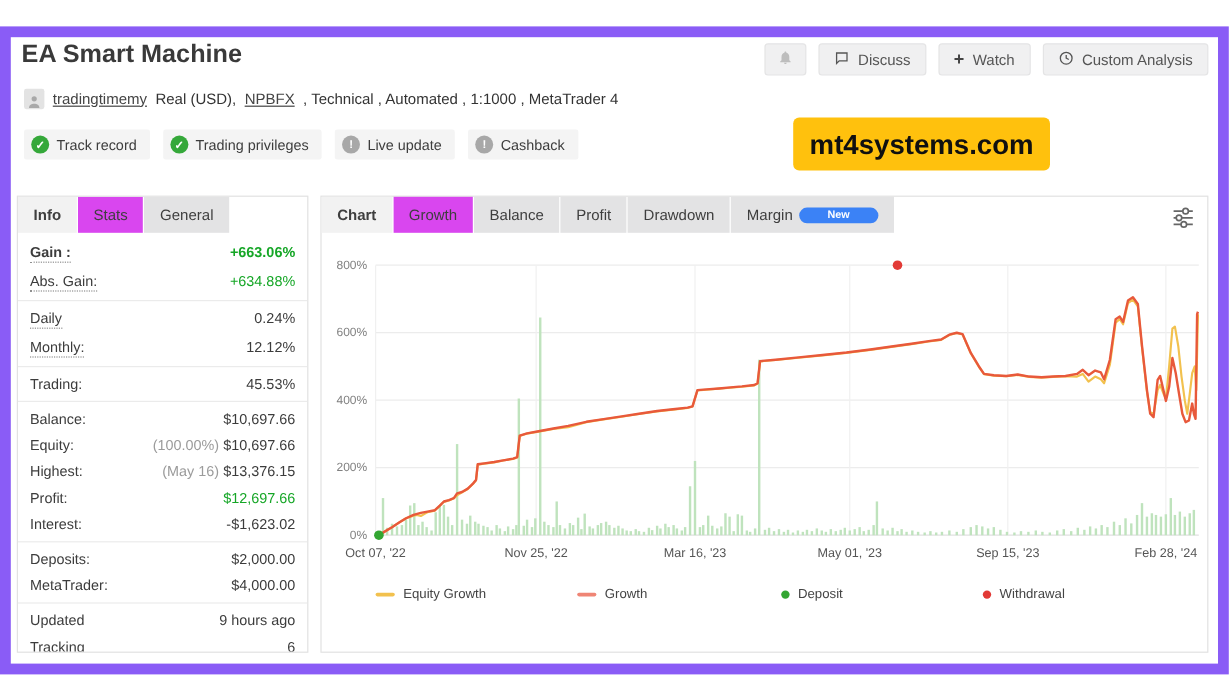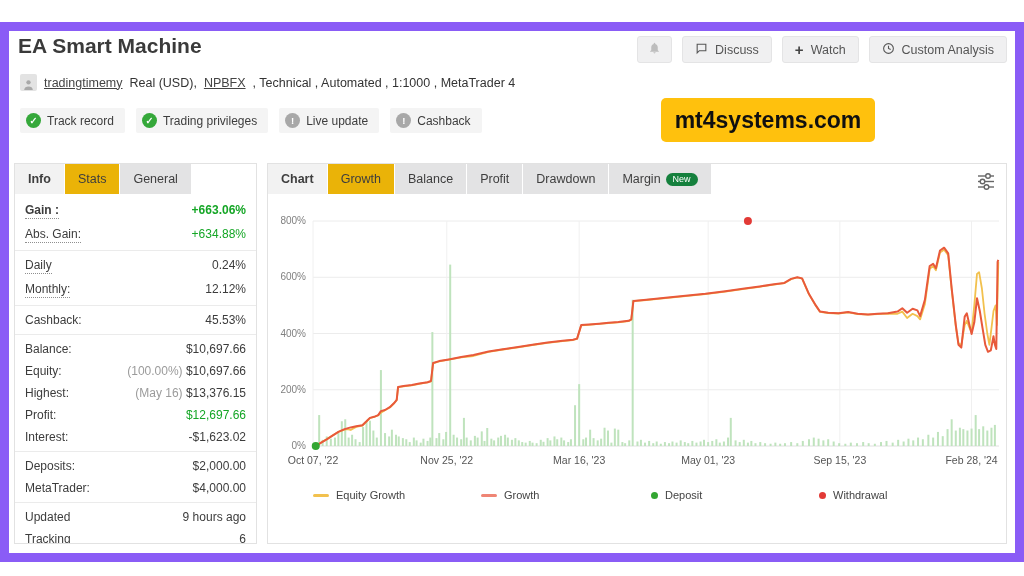--- a/index.html
+++ b/index.html
@@ -36,23 +36,23 @@
 
   
   .stats-panel{position:absolute;left:5px;top:132px;width:243px;height:381px;
     border:1px solid #e2e2e2;background:#fff;box-sizing:border-box;overflow:hidden;}
   .chart-panel{position:absolute;left:258px;top:132px;width:740px;height:381px;
     border:1px solid #e2e2e2;background:#fff;box-sizing:border-box;}
   .tabbar{display:flex;gap:1px;align-items:flex-start;}
   .tab{border:none;display:flex;align-items:center;gap:5px;padding:0 13px;height:30px;
     font-size:12.5px;color:#3e3e3e;background:#e3e3e4;cursor:pointer;font-family:inherit;}
   .tab-first{background:#f2f2f2;font-weight:bold;}
-  .tab-active{background:#eab308;}
-  .new-pill{background:#15803d;color:#fff;font-size:9px;font-weight:normal;border-radius:8px;
-    padding:2px 7px;line-height:1;}
+  .tab-active{background:#d946ef;}
+  .new-pill{background:#3b82f6;color:#fff;font-size:9px;font-weight:bold;border-radius:8px;
+    padding:2px 24px;line-height:1;}
   .filter-icon{position:absolute;right:10px;top:8px;cursor:pointer;}
 
   
   .stats-body{padding:5px 0 0 0;}
   .srow{display:flex;justify-content:space-between;align-items:baseline;padding:4px 10px;
     font-size:12px;color:#3c3c3c;}
   .slabel.dotted{border-bottom:1px dotted #8f8f8f;padding-bottom:1px;cursor:help;}
   .bold{font-weight:bold;}
   .green{color:#15a626;}
   .snote{color:#9b9b9b;}
@@ -167,21 +167,21 @@
           <div class="srow">
             <span class="slabel dotted">Daily</span>
             <span class="sval-wrap"><span class="sval">0.24%</span></span>
           </div>
           <div class="srow">
             <span class="slabel dotted">Monthly:</span>
             <span class="sval-wrap"><span class="sval">12.12%</span></span>
           </div>
           <div class="sep"></div>
           <div class="srow">
-            <span class="slabel">Cashback:</span>
+            <span class="slabel">Trading:</span>
             <span class="sval-wrap"><span class="sval">45.53%</span></span>
           </div>
           <div class="sep"></div>
           <div class="srow">
             <span class="slabel">Balance:</span>
             <span class="sval-wrap"><span class="sval">$10,697.66</span></span>
           </div>
           <div class="srow">
             <span class="slabel">Equity:</span>
             <span class="sval-wrap"><span class="snote">(100.00%) </span><span class="sval">$10,697.66</span></span>

